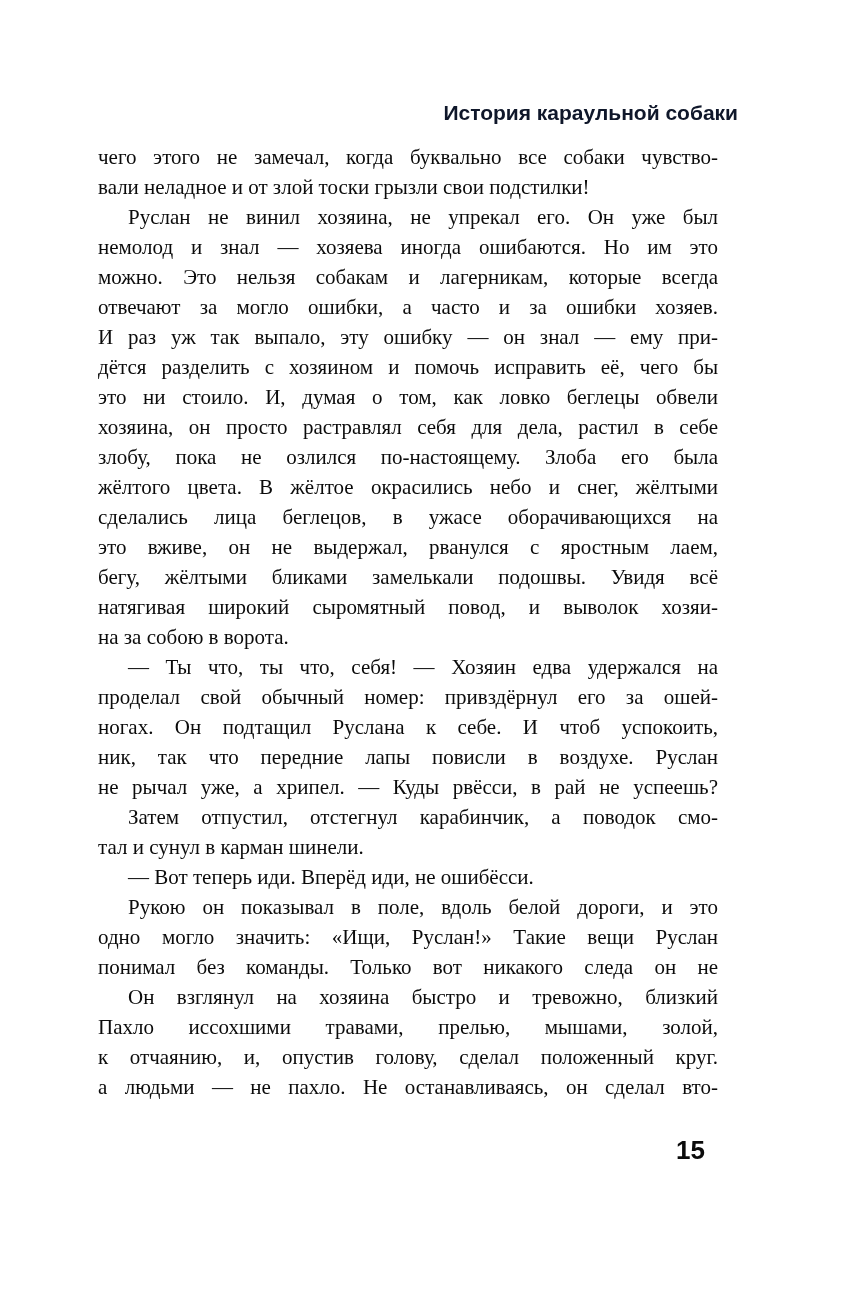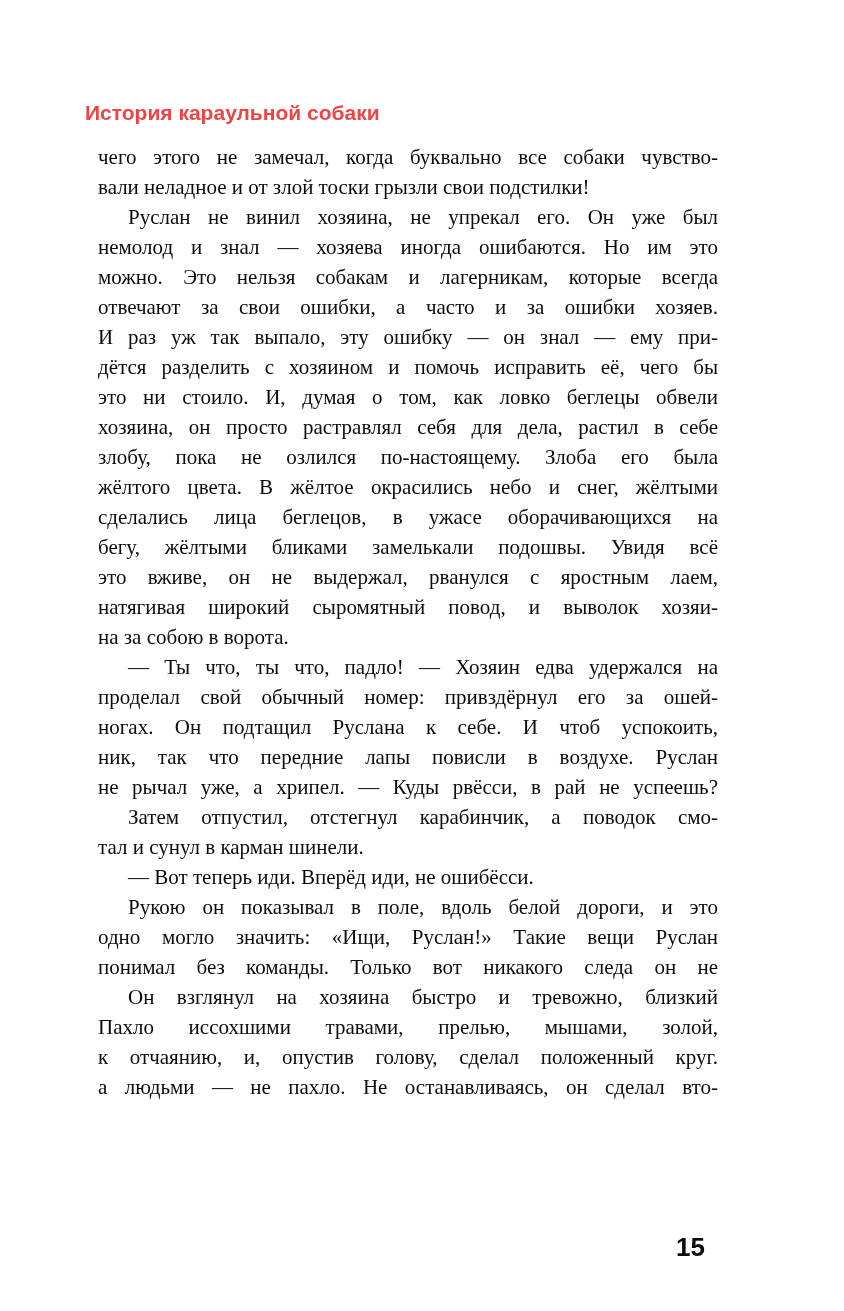--- a/index.html
+++ b/index.html
@@ -12,27 +12,28 @@
     width: 844px;
     height: 1311px;
     background: #ffffff;
     overflow: hidden;
     font-family: "Liberation Serif", serif;
     color: #0b0b0b;
   }
   .running-header {
     position: absolute;
     top: 100px;
-    left: 85px;
+    left: 116px;
     width: 622px;
+    text-align: right;
     font-family: "Liberation Sans", sans-serif;
     font-weight: 700;
     font-size: 21px;
     line-height: 26px;
-    color: #ef4444;
+    color: #0f172a;
   }
   .body-text {
     position: absolute;
     top: 142px;
     left: 98px;
     width: 620px;
     font-family: Liberation Serif, serif;
   }
   .line {
     font-size: 21px;
@@ -45,21 +46,21 @@
     white-space: nowrap;
   }
   .line.para-end {
     text-align-last: left;
   }
   .line.indent {
     text-indent: 30px;
   }
   .page-number {
     position: absolute;
-    top: 1232px;
+    top: 1135px;
     left: 98px;
     width: 607px;
     text-align: right;
     font-family: "Liberation Sans", sans-serif;
     font-weight: 700;
     font-size: 26px;
     line-height: 30px;
     color: #0b0b0b;
   }
 </style>
@@ -68,33 +69,33 @@
 
 <div class="page">
   <div class="running-header">История караульной собаки</div>
 
   <div class="body-text">
       <div class="line">чего этого не замечал, когда буквально все собаки чувство-</div>
       <div class="line para-end">вали неладное и от злой тоски грызли свои подстилки!</div>
       <div class="line indent">Руслан не винил хозяина, не упрекал его. Он уже был</div>
       <div class="line">немолод и знал — хозяева иногда ошибаются. Но им это</div>
       <div class="line">можно. Это нельзя собакам и лагерникам, которые всегда</div>
-      <div class="line">отвечают за свои ошибки, а часто и за ошибки хозяев.</div>
+      <div class="line">отвечают за могло ошибки, а часто и за ошибки хозяев.</div>
       <div class="line">И раз уж так выпало, эту ошибку — он знал — ему при-</div>
       <div class="line">дётся разделить с хозяином и помочь исправить её, чего бы</div>
       <div class="line">это ни стоило. И, думая о том, как ловко беглецы обвели</div>
       <div class="line">хозяина, он просто растравлял себя для дела, растил в себе</div>
       <div class="line">злобу, пока не озлился по-настоящему. Злоба его была</div>
       <div class="line">жёлтого цвета. В жёлтое окрасились небо и снег, жёлтыми</div>
       <div class="line">сделались лица беглецов, в ужасе оборачивающихся на</div>
+      <div class="line">это вживе, он не выдержал, рванулся с яростным лаем,</div>
       <div class="line">бегу, жёлтыми бликами замелькали подошвы. Увидя всё</div>
-      <div class="line">это вживе, он не выдержал, рванулся с яростным лаем,</div>
       <div class="line">натягивая широкий сыромятный повод, и выволок хозяи-</div>
       <div class="line para-end">на за собою в ворота.</div>
-      <div class="line indent">— Ты что, ты что, падло! — Хозяин едва удержался на</div>
+      <div class="line indent">— Ты что, ты что, себя! — Хозяин едва удержался на</div>
       <div class="line">проделал свой обычный номер: привздёрнул его за ошей-</div>
       <div class="line">ногах. Он подтащил Руслана к себе. И чтоб успокоить,</div>
       <div class="line">ник, так что передние лапы повисли в воздухе. Руслан</div>
       <div class="line">не рычал уже, а хрипел. — Куды рвёсси, в рай не успеешь?</div>
       <div class="line indent">Затем отпустил, отстегнул карабинчик, а поводок смо-</div>
       <div class="line para-end">тал и сунул в карман шинели.</div>
       <div class="line indent para-end">— Вот теперь иди. Вперёд иди, не ошибёсси.</div>
       <div class="line indent">Рукою он показывал в поле, вдоль белой дороги, и это</div>
       <div class="line">одно могло значить: «Ищи, Руслан!» Такие вещи Руслан</div>
       <div class="line">понимал без команды. Только вот никакого следа он не</div>

